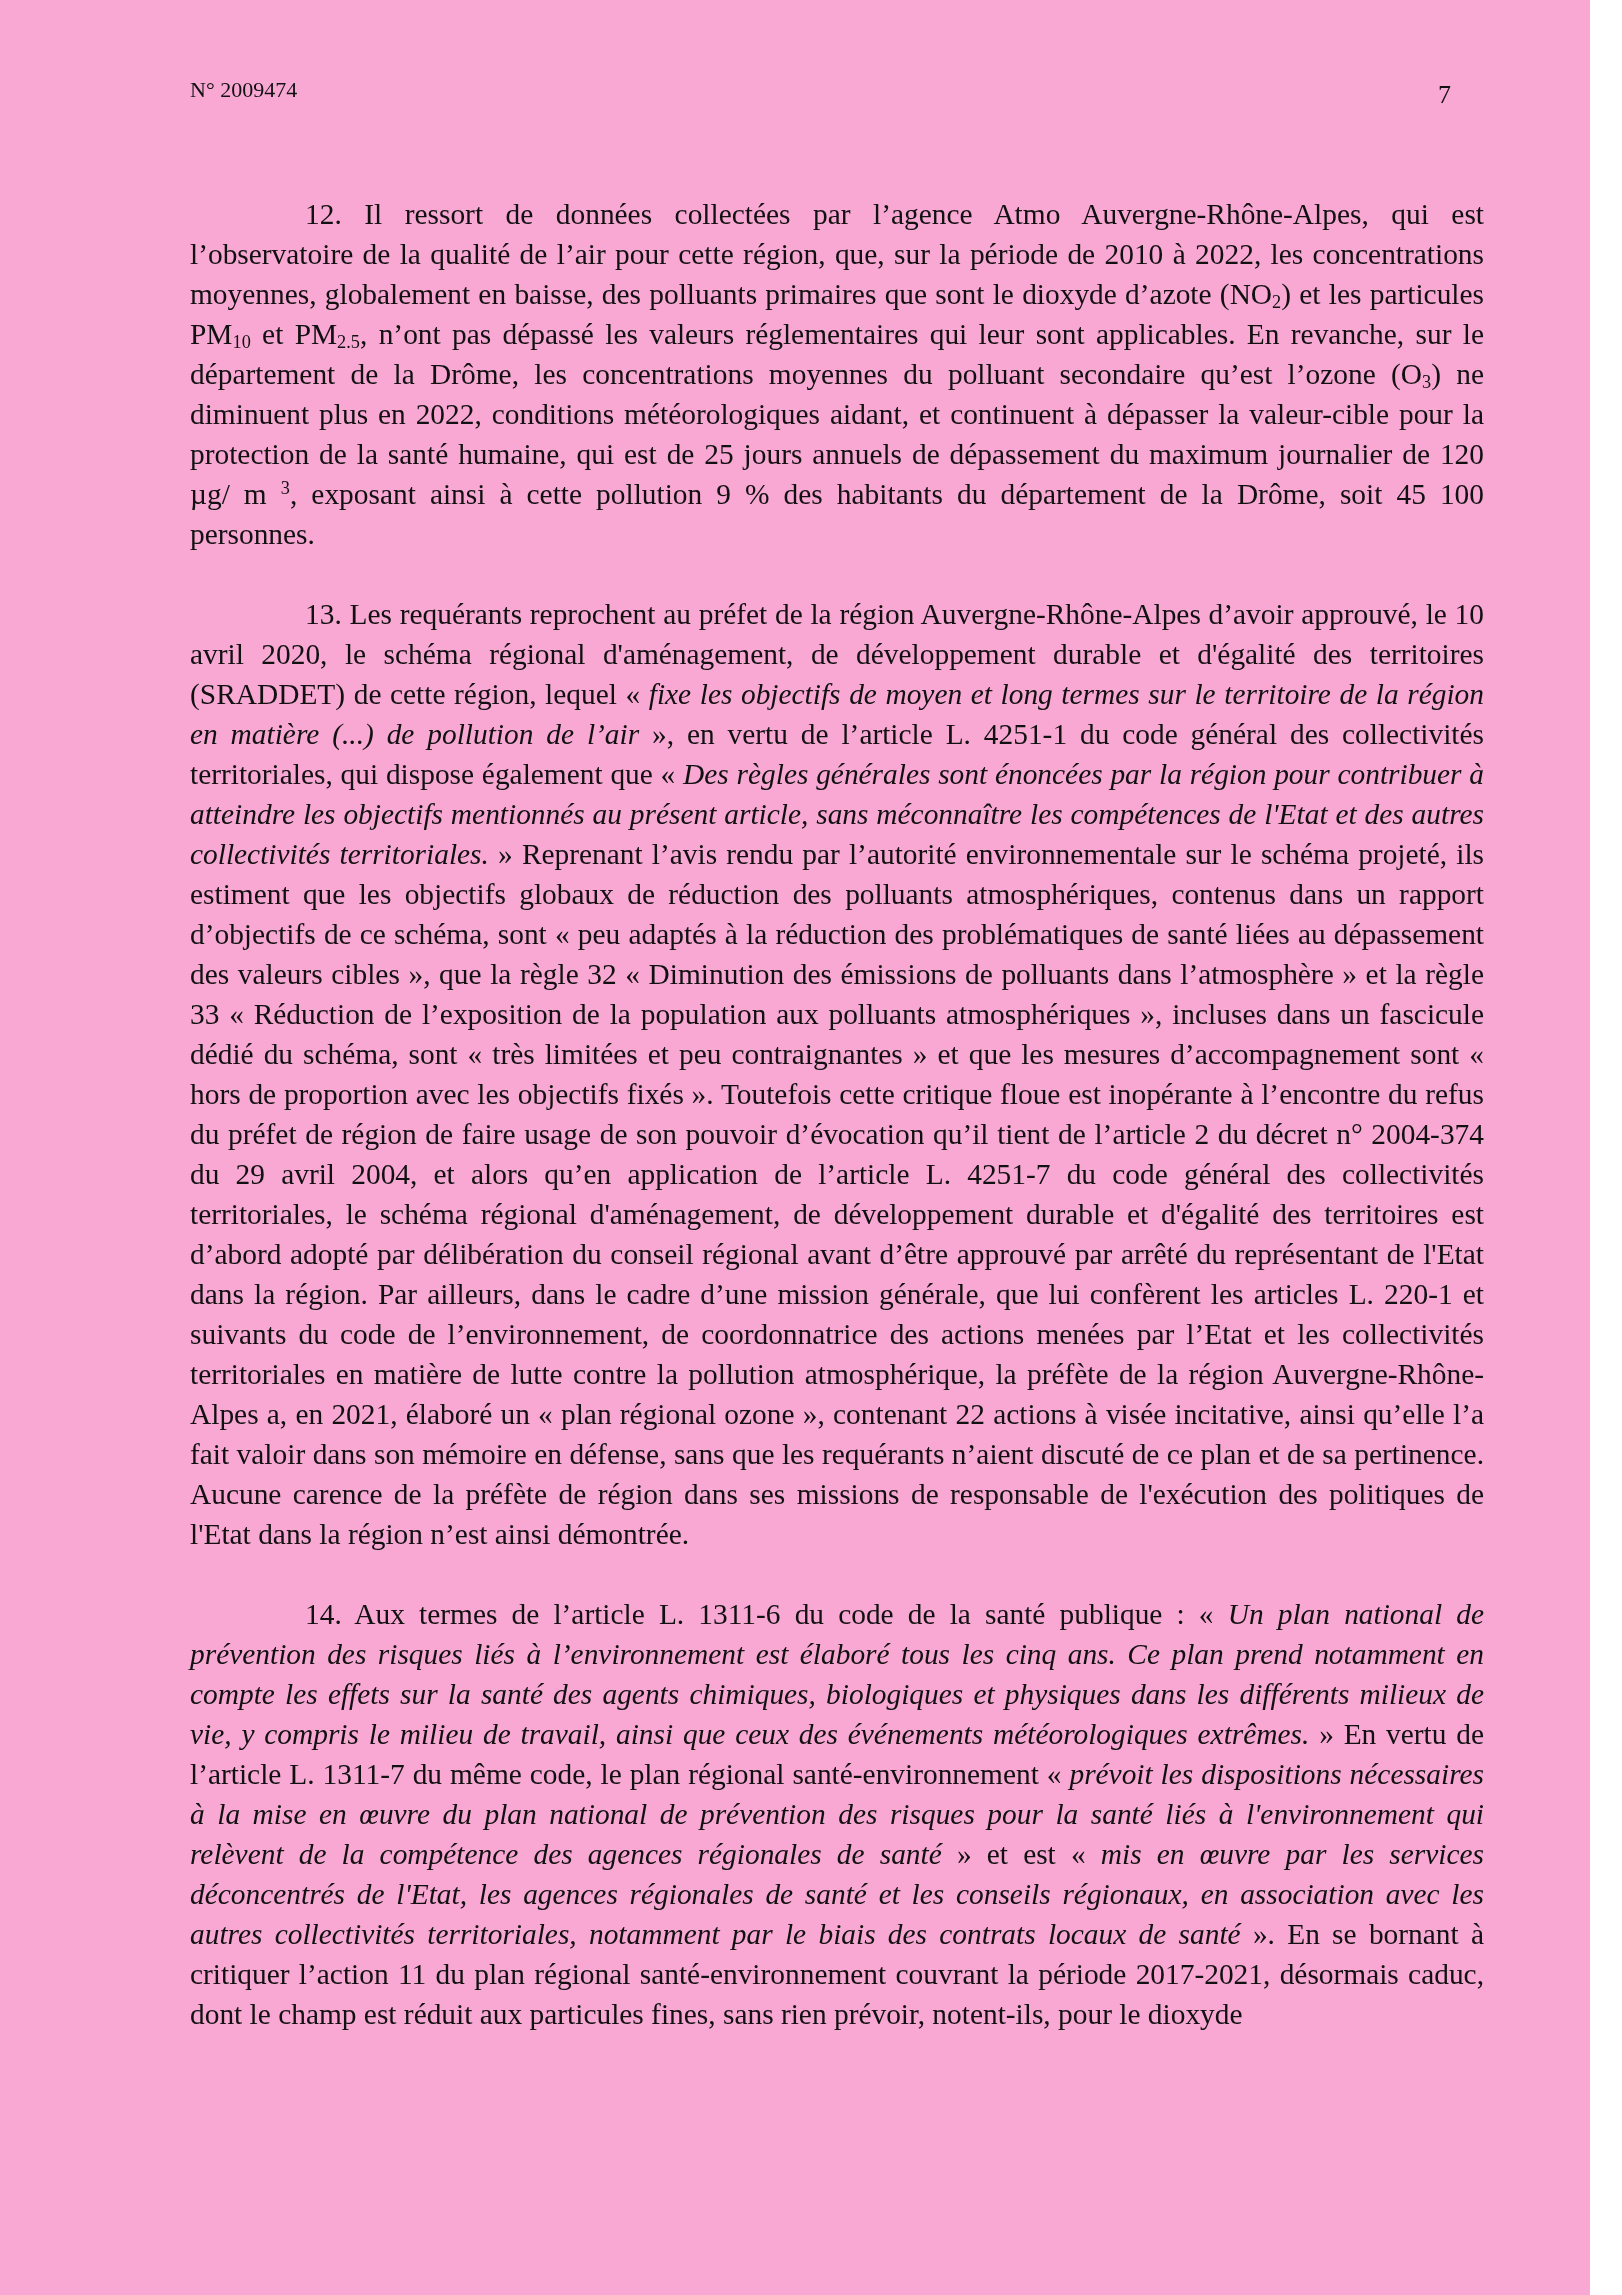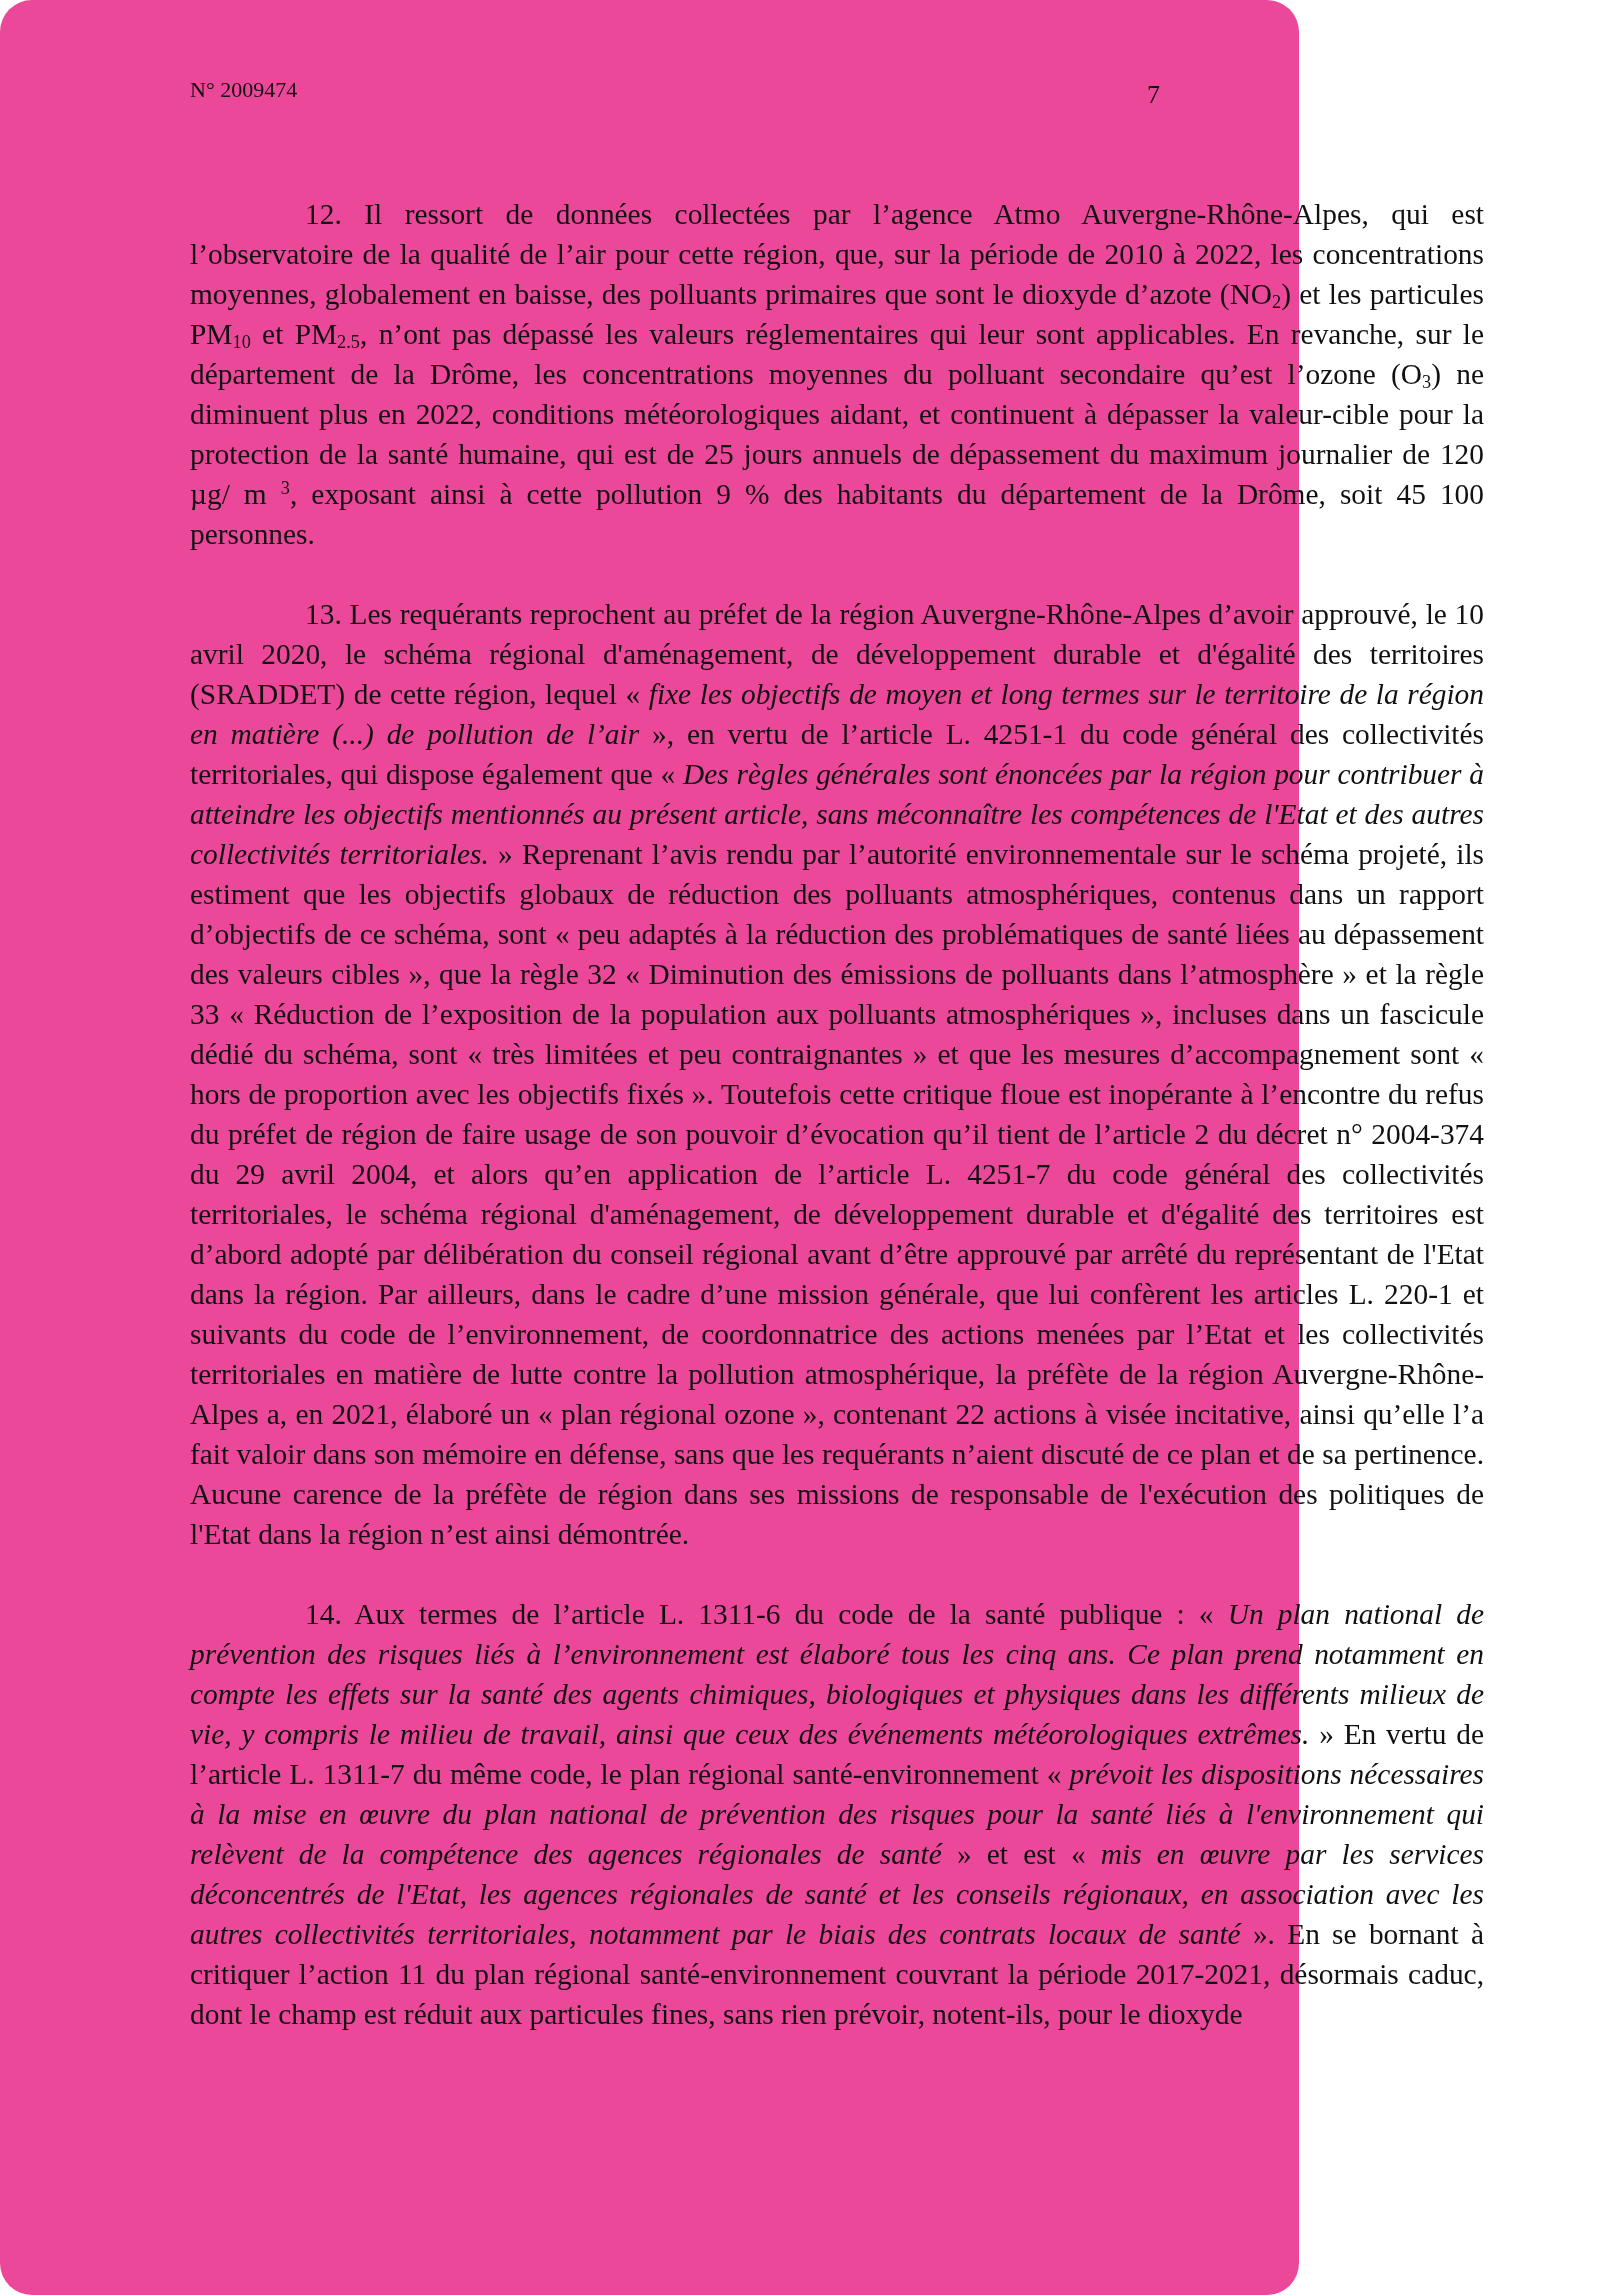--- a/index.html
+++ b/index.html
@@ -1,21 +1,20 @@
 <!DOCTYPE html>
 <html style="font-size:10.5px"><head>
 <meta charset="utf-8">
 <style>
   html, body { margin: 0; padding: 0; background: #ffffff; }
   body { width: 1623px; height: 2295px; position: relative; overflow: hidden; }
   .page {
-    position: absolute; left: 0; top: 0; width: 1299px; height: 2295px;
-    background: #ec4899; color: #111;
+    position: absolute; left: 0; top: 0; width: 1590px; height: 2295px;
+    background: #f9a8d4; color: #111;
     font-family: "Liberation Serif", "DejaVu Serif", serif;
-    border-radius: 32px;
   }
   .header-left {
     position: absolute; left: 190px; top: 77px;
     font-size: 22px; line-height: 26px;
   }
   .header-right {
     position: absolute; right: 139px; top: 80px;
     font-size: 26px; line-height: 29px;
   }
   .body {

